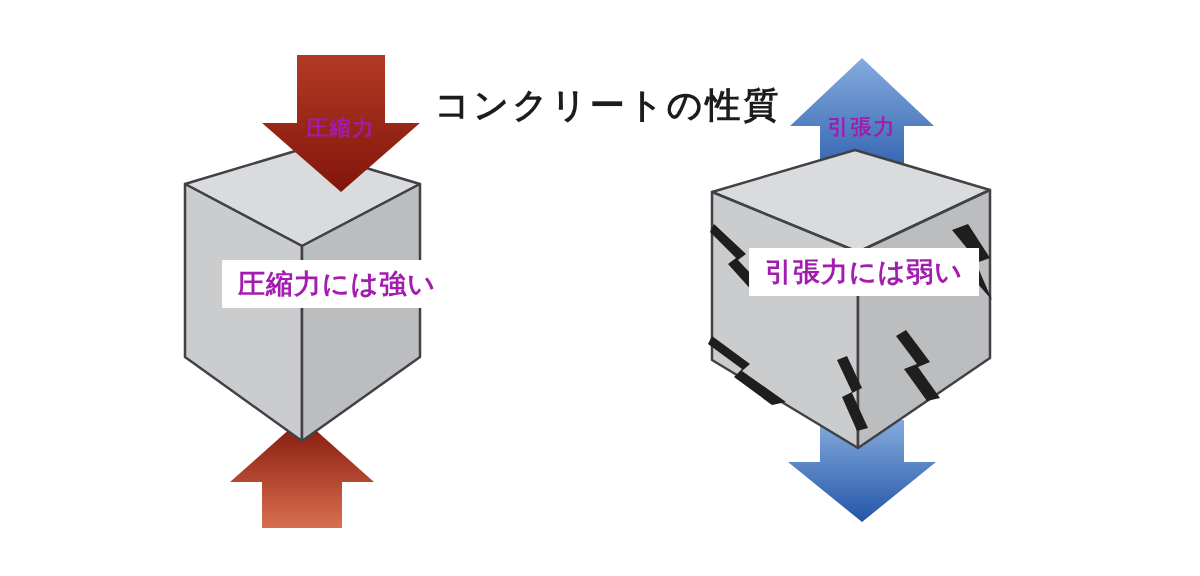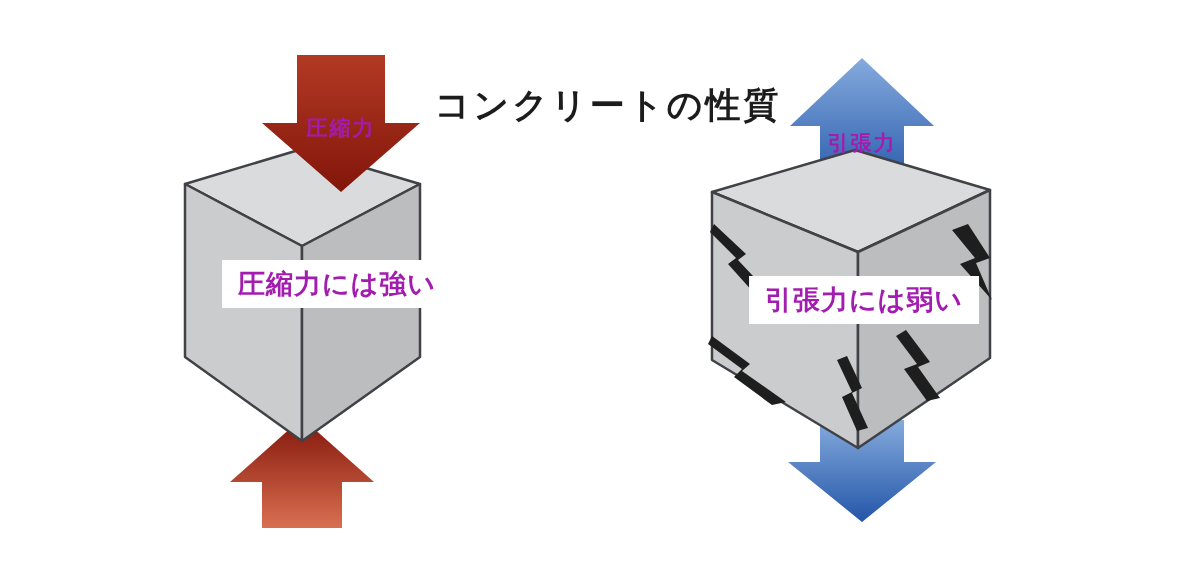--- a/index.html
+++ b/index.html
@@ -27,34 +27,34 @@
   .force-label {
     position: absolute;
     transform: translate(-50%, -50%);
     font-size: 21px;
     font-weight: 700;
     color: #a21caf;
     letter-spacing: 2px;
     white-space: nowrap;
   }
   .force-label.left  { left: 341px; top: 128px; }
-  .force-label.right { left: 862px; top: 143px; }
+  .force-label.right { left: 862px; top: 127px; }
   .caption {
     position: absolute;
     transform: translate(-50%, -50%);
     background: #ffffff;
     color: #a21caf;
     font-size: 27px;
     font-weight: 700;
     letter-spacing: 1px;
     padding: 6px 16px;
     white-space: nowrap;
   }
   .caption.left  { left: 337px; top: 284px; }
-  .caption.right { left: 864px; top: 300px; }
+  .caption.right { left: 864px; top: 272px; }
   .edge {
     stroke: #404247;
     stroke-width: 2.5;
     stroke-linejoin: round;
   }
 </style>
 </head>
 <body>
 
 <div class="stage">

